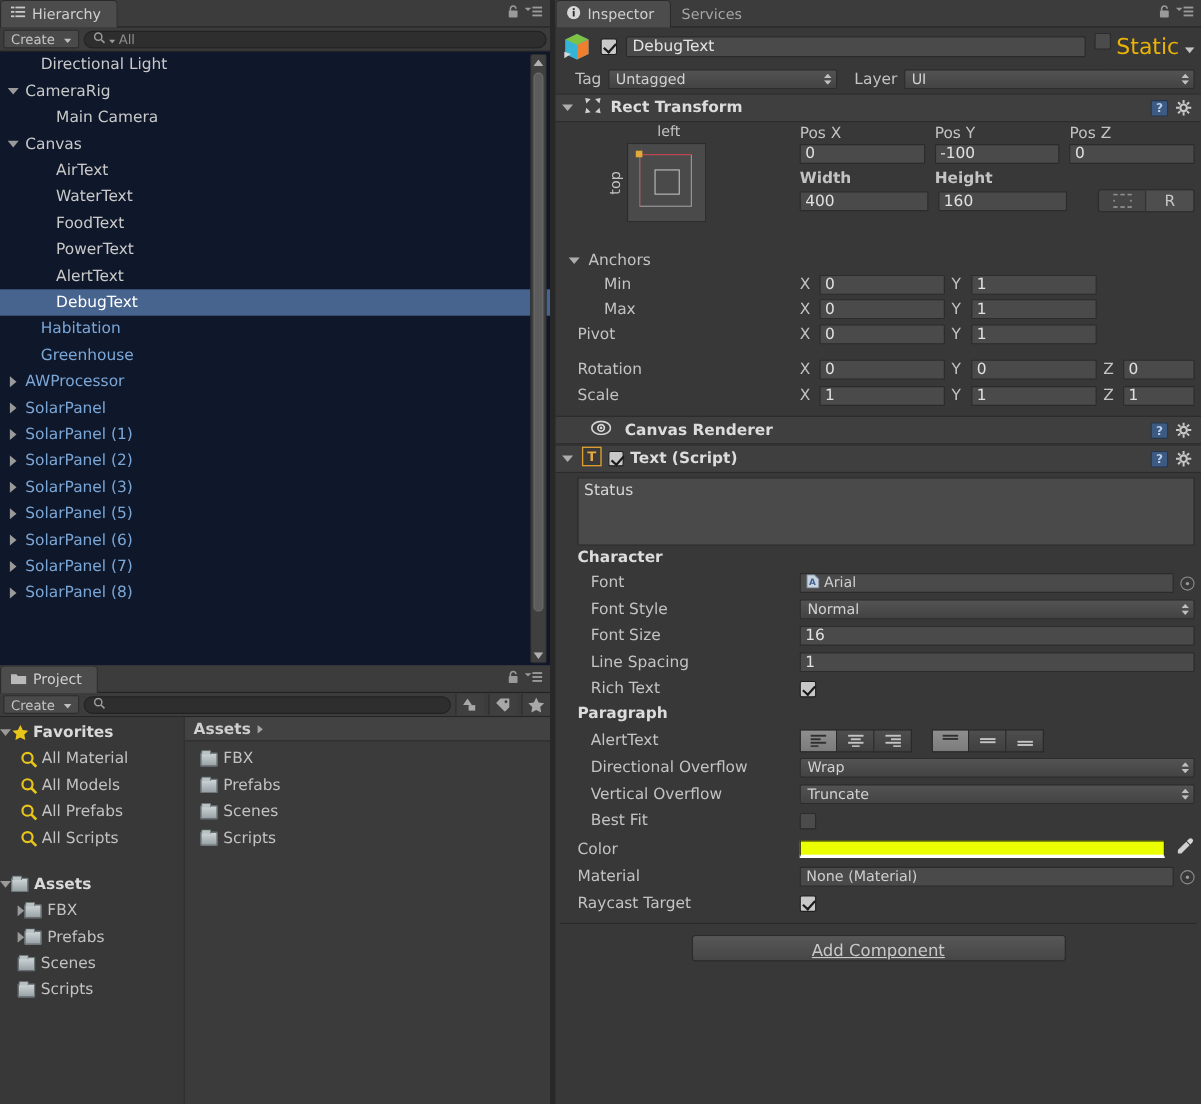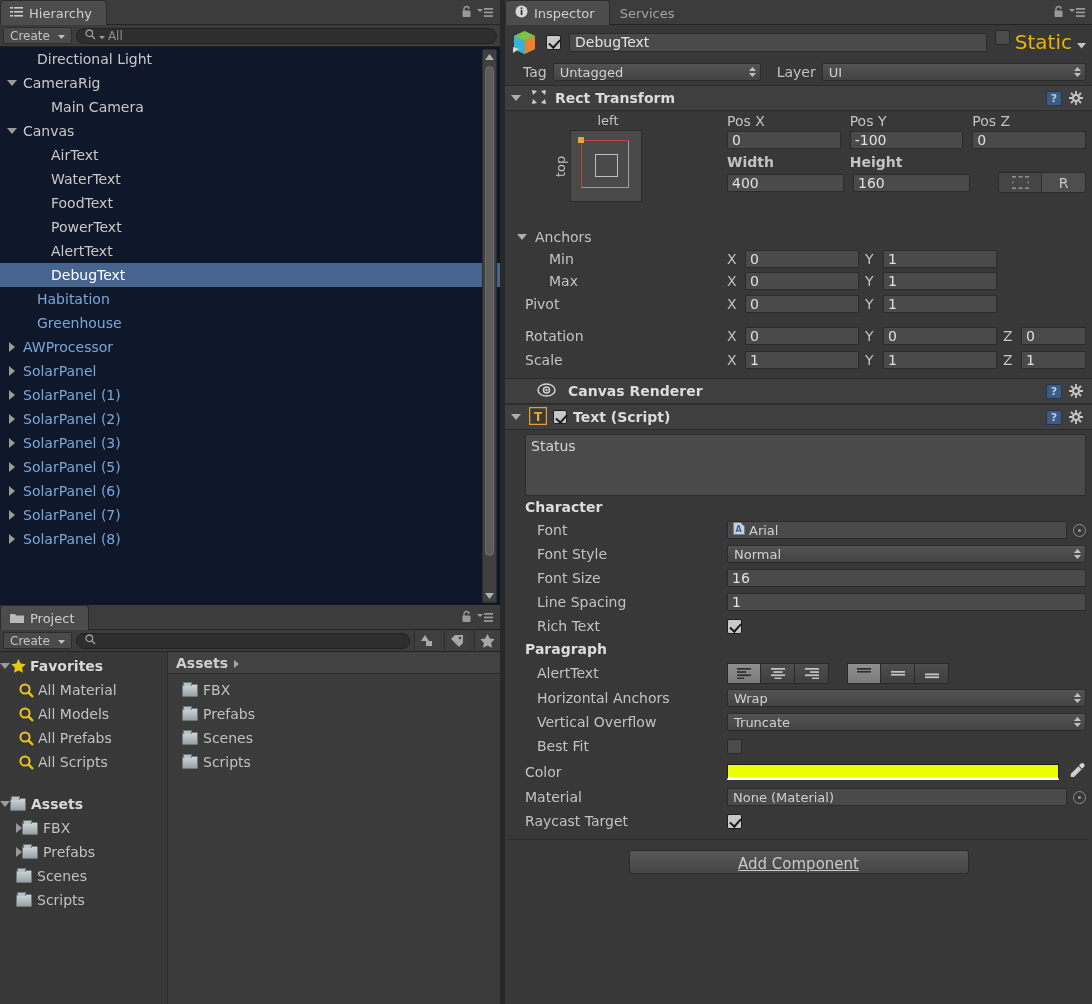--- a/index.html
+++ b/index.html
@@ -946,21 +946,21 @@
               <rect x="1" y="6.5" width="14" height="1.7"></rect>
                   <rect x="1" y="9.4" width="14" height="1.7"></rect>
             </g>
               </svg>
           </span>
         </span>
       </div>
 
 
       <div class="fieldrow">
-        <span class="fieldlabel ind2">Horizontal Anchors</span>
+        <span class="fieldlabel ind2">Directional Overflow</span>
         <span class="popup" style="flex:1;">
           <span>Wrap</span>
           <span class="updown">
             <svg width="7" height="4" viewBox="0 0 7 4">
                 <path d="M3.5 0L7 4H0z" fill="#c0c0c0"></path>
               </svg>
             <svg width="7" height="4" viewBox="0 0 7 4">
                 <path d="M3.5 4L0 0h7z" fill="#c0c0c0"></path>
               </svg>
           </span>

